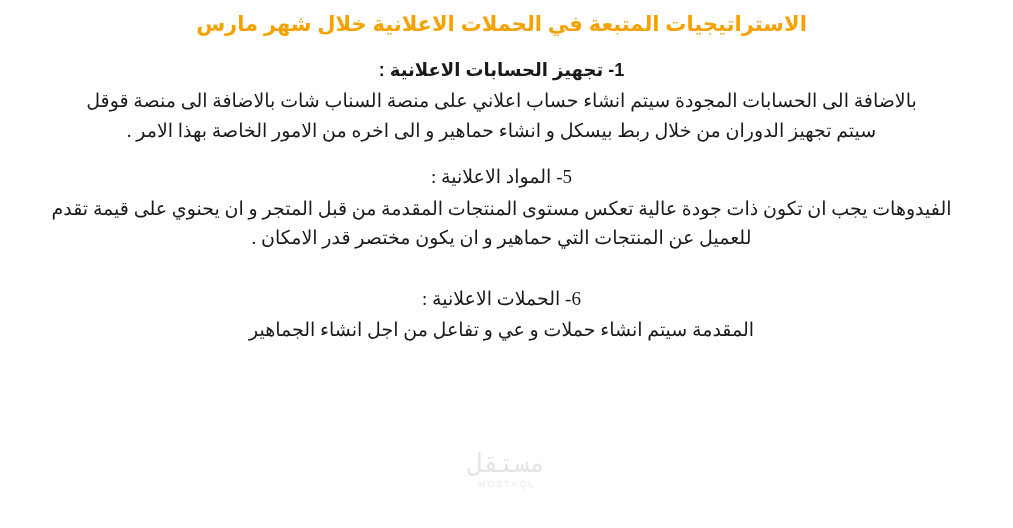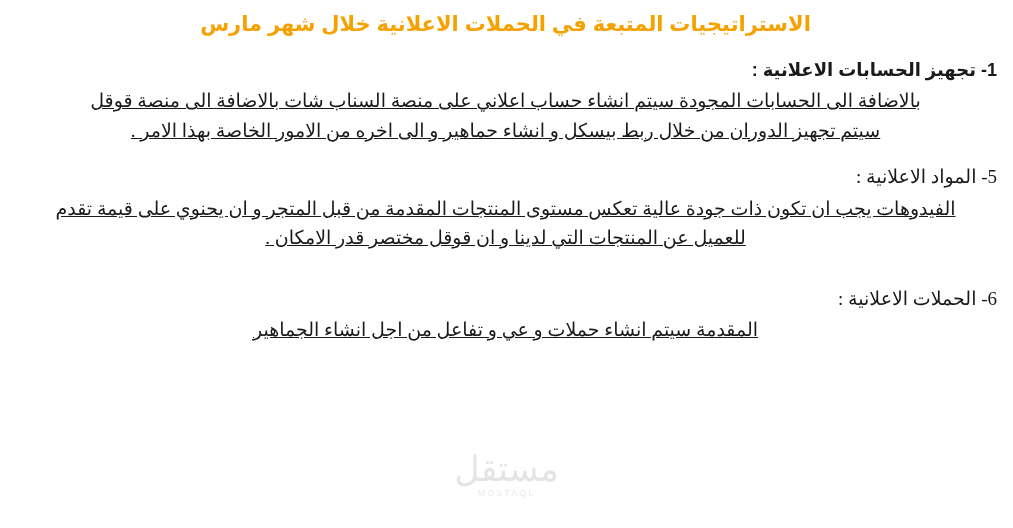--- a/index.html
+++ b/index.html
@@ -13,72 +13,72 @@
     font-family: "Liberation Serif", "DejaVu Serif", serif;
     color: #1a1a1a;
     overflow: hidden;
     position: relative;
   }
   .page {
     position: relative;
     width: 1013px;
     height: 528px;
     box-sizing: border-box;
-    padding: 4px 16px 0 14px;
+    padding: 4px 24px 0 14px;
     direction: rtl;
   }
   .doc-title {
     color: #f5a200;
     font-family: "Liberation Sans", "DejaVu Sans", sans-serif;
     font-weight: bold;
     font-size: 21px;
     text-align: center;
     padding: 6px 0 2px 0;
     line-height: 1.3;
     letter-spacing: 0;
   }
   .section {
     margin-top: 4px;
   }
   .sec-heading {
+    text-align: center;
     font-size: 19px;
     line-height: 1.5;
     padding: 0 0 2px 0;
   }
   .sec-heading.bold {
     font-family: "Liberation Sans", "DejaVu Sans", sans-serif;
     font-weight: bold;
     font-size: 18px;
   }
   .sec-body {
     text-align: center;
     font-size: 19px;
     line-height: 1.55;
-    text-decoration: underline;
   }
   .sec-body p {
     margin: 0;
     padding: 0;
   }
   .spacer-md { height: 14px; }
 
   .watermark {
     position: absolute;
     left: 50%;
     transform: translateX(-50%);
     top: 452px;
     width: 150px;
     text-align: center;
     opacity: 0.22;
     pointer-events: none;
     user-select: none;
   }
   .watermark .wm-main {
-    font-family: Liberation Serif, serif;
-    font-size: 35px;
+    font-family: Liberation Mono, monospace;
+    font-size: 26px;
     color: #8a8a8a;
     letter-spacing: 1px;
     line-height: 1;
   }
   .watermark .wm-sub {
     font-family: "Liberation Sans", "DejaVu Sans", sans-serif;
     font-size: 9px;
     color: #9a9a9a;
     letter-spacing: 2px;
     margin-top: 2px;
@@ -101,21 +101,21 @@
       <p>سيتم تجهيز الدوران من خلال ربط بيسكل و انشاء حماهير و الى اخره من الامور الخاصة بهذا الامر .</p>
     </div>
   </div>
 
   <div class="spacer-md"></div>
 
   <div class="section">
     <div class="sec-heading">5- المواد الاعلانية :</div>
     <div class="sec-body">
       <p>الفيدوهات يجب ان تكون ذات جودة عالية تعكس مستوى المنتجات المقدمة من قبل المتجر و ان يحنوي على قيمة تقدم</p>
-      <p>للعميل عن المنتجات التي لدينا و ان قوقل مختصر قدر الامكان .</p>
+      <p>للعميل عن المنتجات التي حماهير و ان يكون مختصر قدر الامكان .</p>
     </div>
   </div>
 
   <div class="spacer-md"></div>
 
 
   <div class="spacer-md"></div>
 
   <div class="section">
     <div class="sec-heading">6- الحملات الاعلانية :</div>

